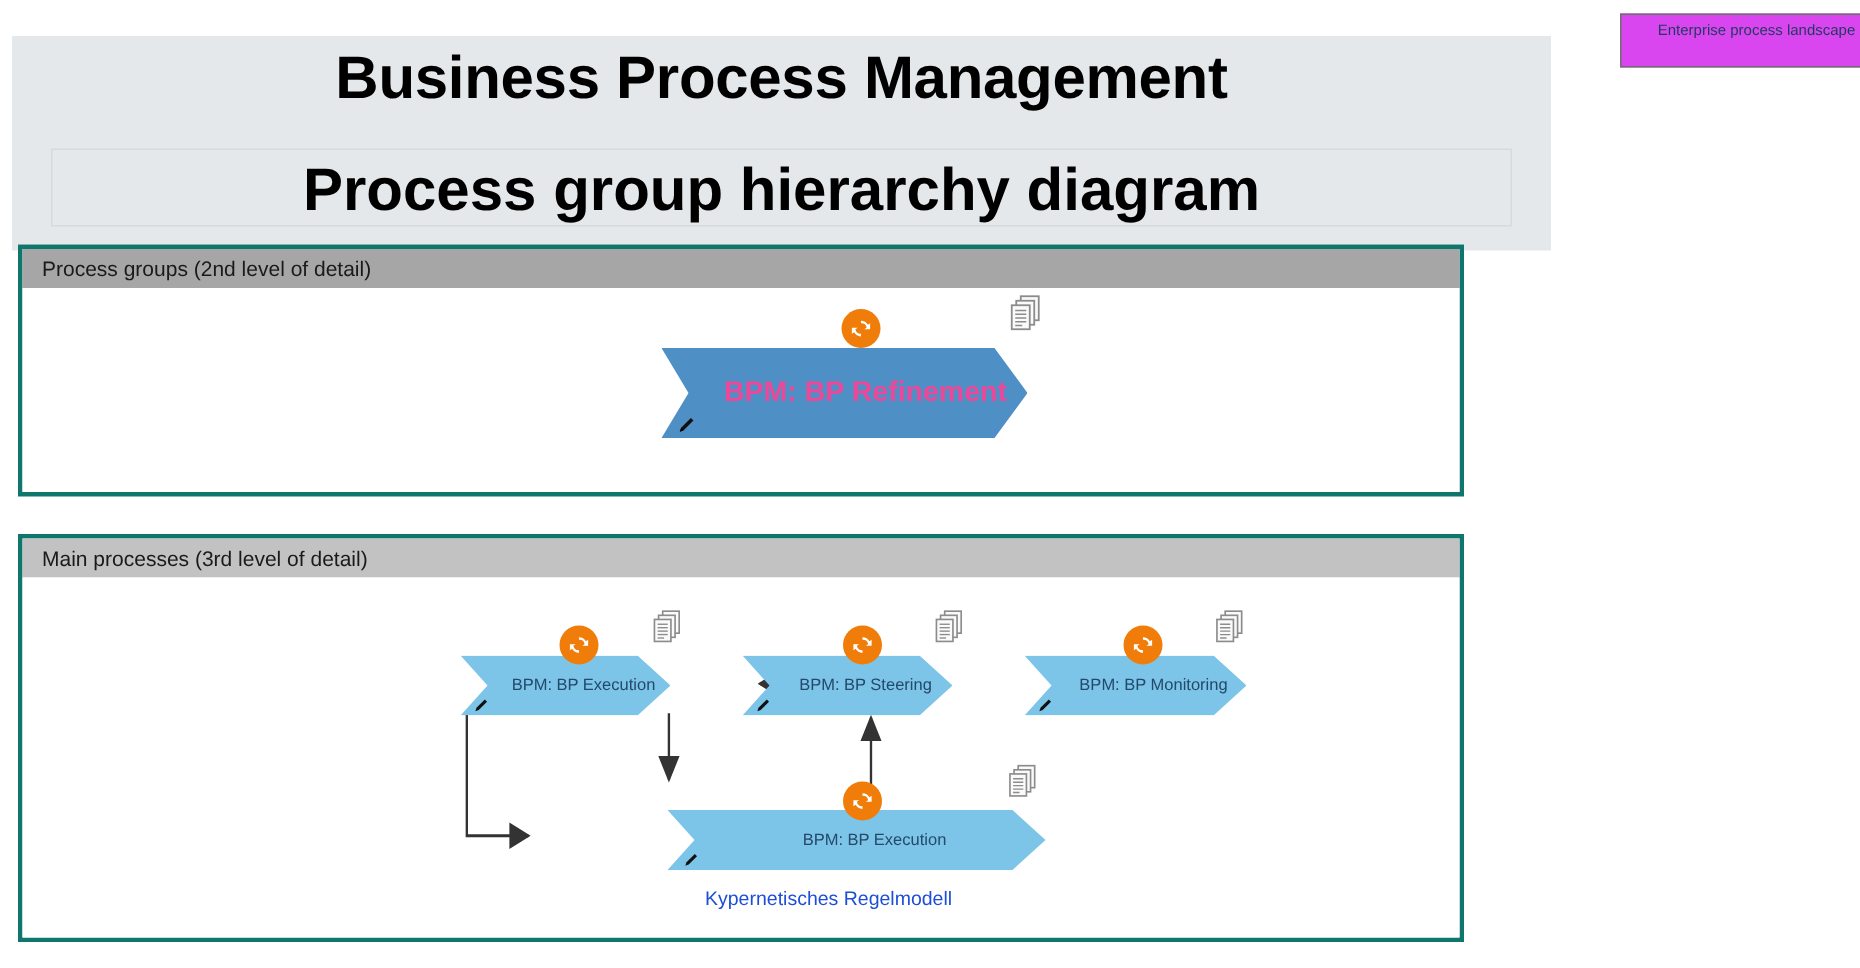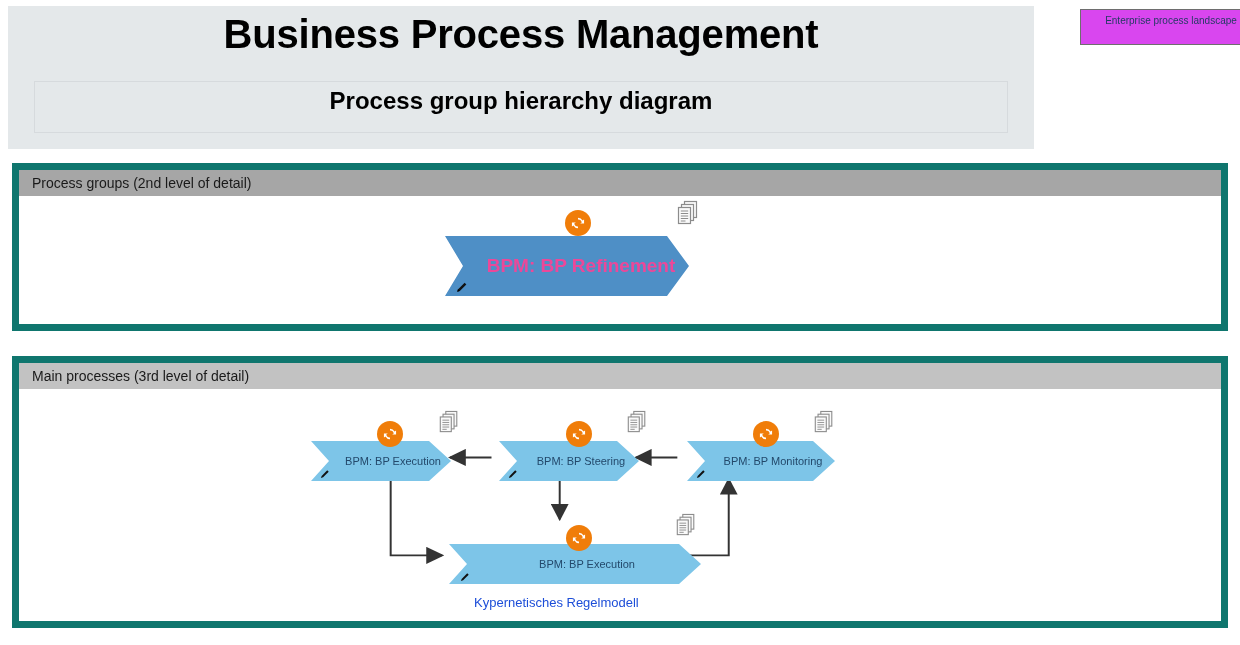--- a/index.html
+++ b/index.html
@@ -13,21 +13,21 @@
     width: 1240px;
     height: 645px;
     overflow: hidden;
     background: #ffffff;
   }
 
   
   .header-panel {
     position: absolute;
     left: 8px;
-    top: 6px;
+    top: 24px;
     width: 1026px;
     height: 143px;
     background: #e4e8ea;
     box-sizing: border-box;
   }
   .app-title {
     position: absolute;
     left: 0;
     top: 6px;
     width: 100%;
@@ -46,21 +46,21 @@
     height: 52px;
     border: 1px solid #d6dadd;
     box-sizing: border-box;
   }
   .subtitle-text {
     position: absolute;
     left: 0;
     top: 5px;
     width: 100%;
     text-align: center;
-    font-size: 24px;
+    font-size: 40px;
     font-weight: bold;
     color: #000000;
   }
 
   
   .nav-btn {
     position: absolute;
     width: 182px;
     background: #d946ef;
     border: 1px solid #6e6e6e;
@@ -74,23 +74,23 @@
     font-family: "Liberation Sans", sans-serif;
     margin-left: 32px;
   }
   #nav-btn-0 { left: 1048px; top: 9px; height: 36px; }
   #nav-btn-1 { left: 1048px; top: 60px; height: 36px; }
 
   
   .section {
     position: absolute;
     left: 12px;
-    width: 1216px;
-    box-sizing: border-box;
-    border: 7px solid #0f766e;
+    width: 964px;
+    box-sizing: border-box;
+    border: 3px solid #0f766e;
     background: #ffffff;
     text-decoration: underline;
   }
   #section-0 { top: 163px; height: 168px; }
   #section-1 { top: 356px; height: 272px; }
 
   .section-header {
     position: absolute;
     left: 0;
     top: 0;

